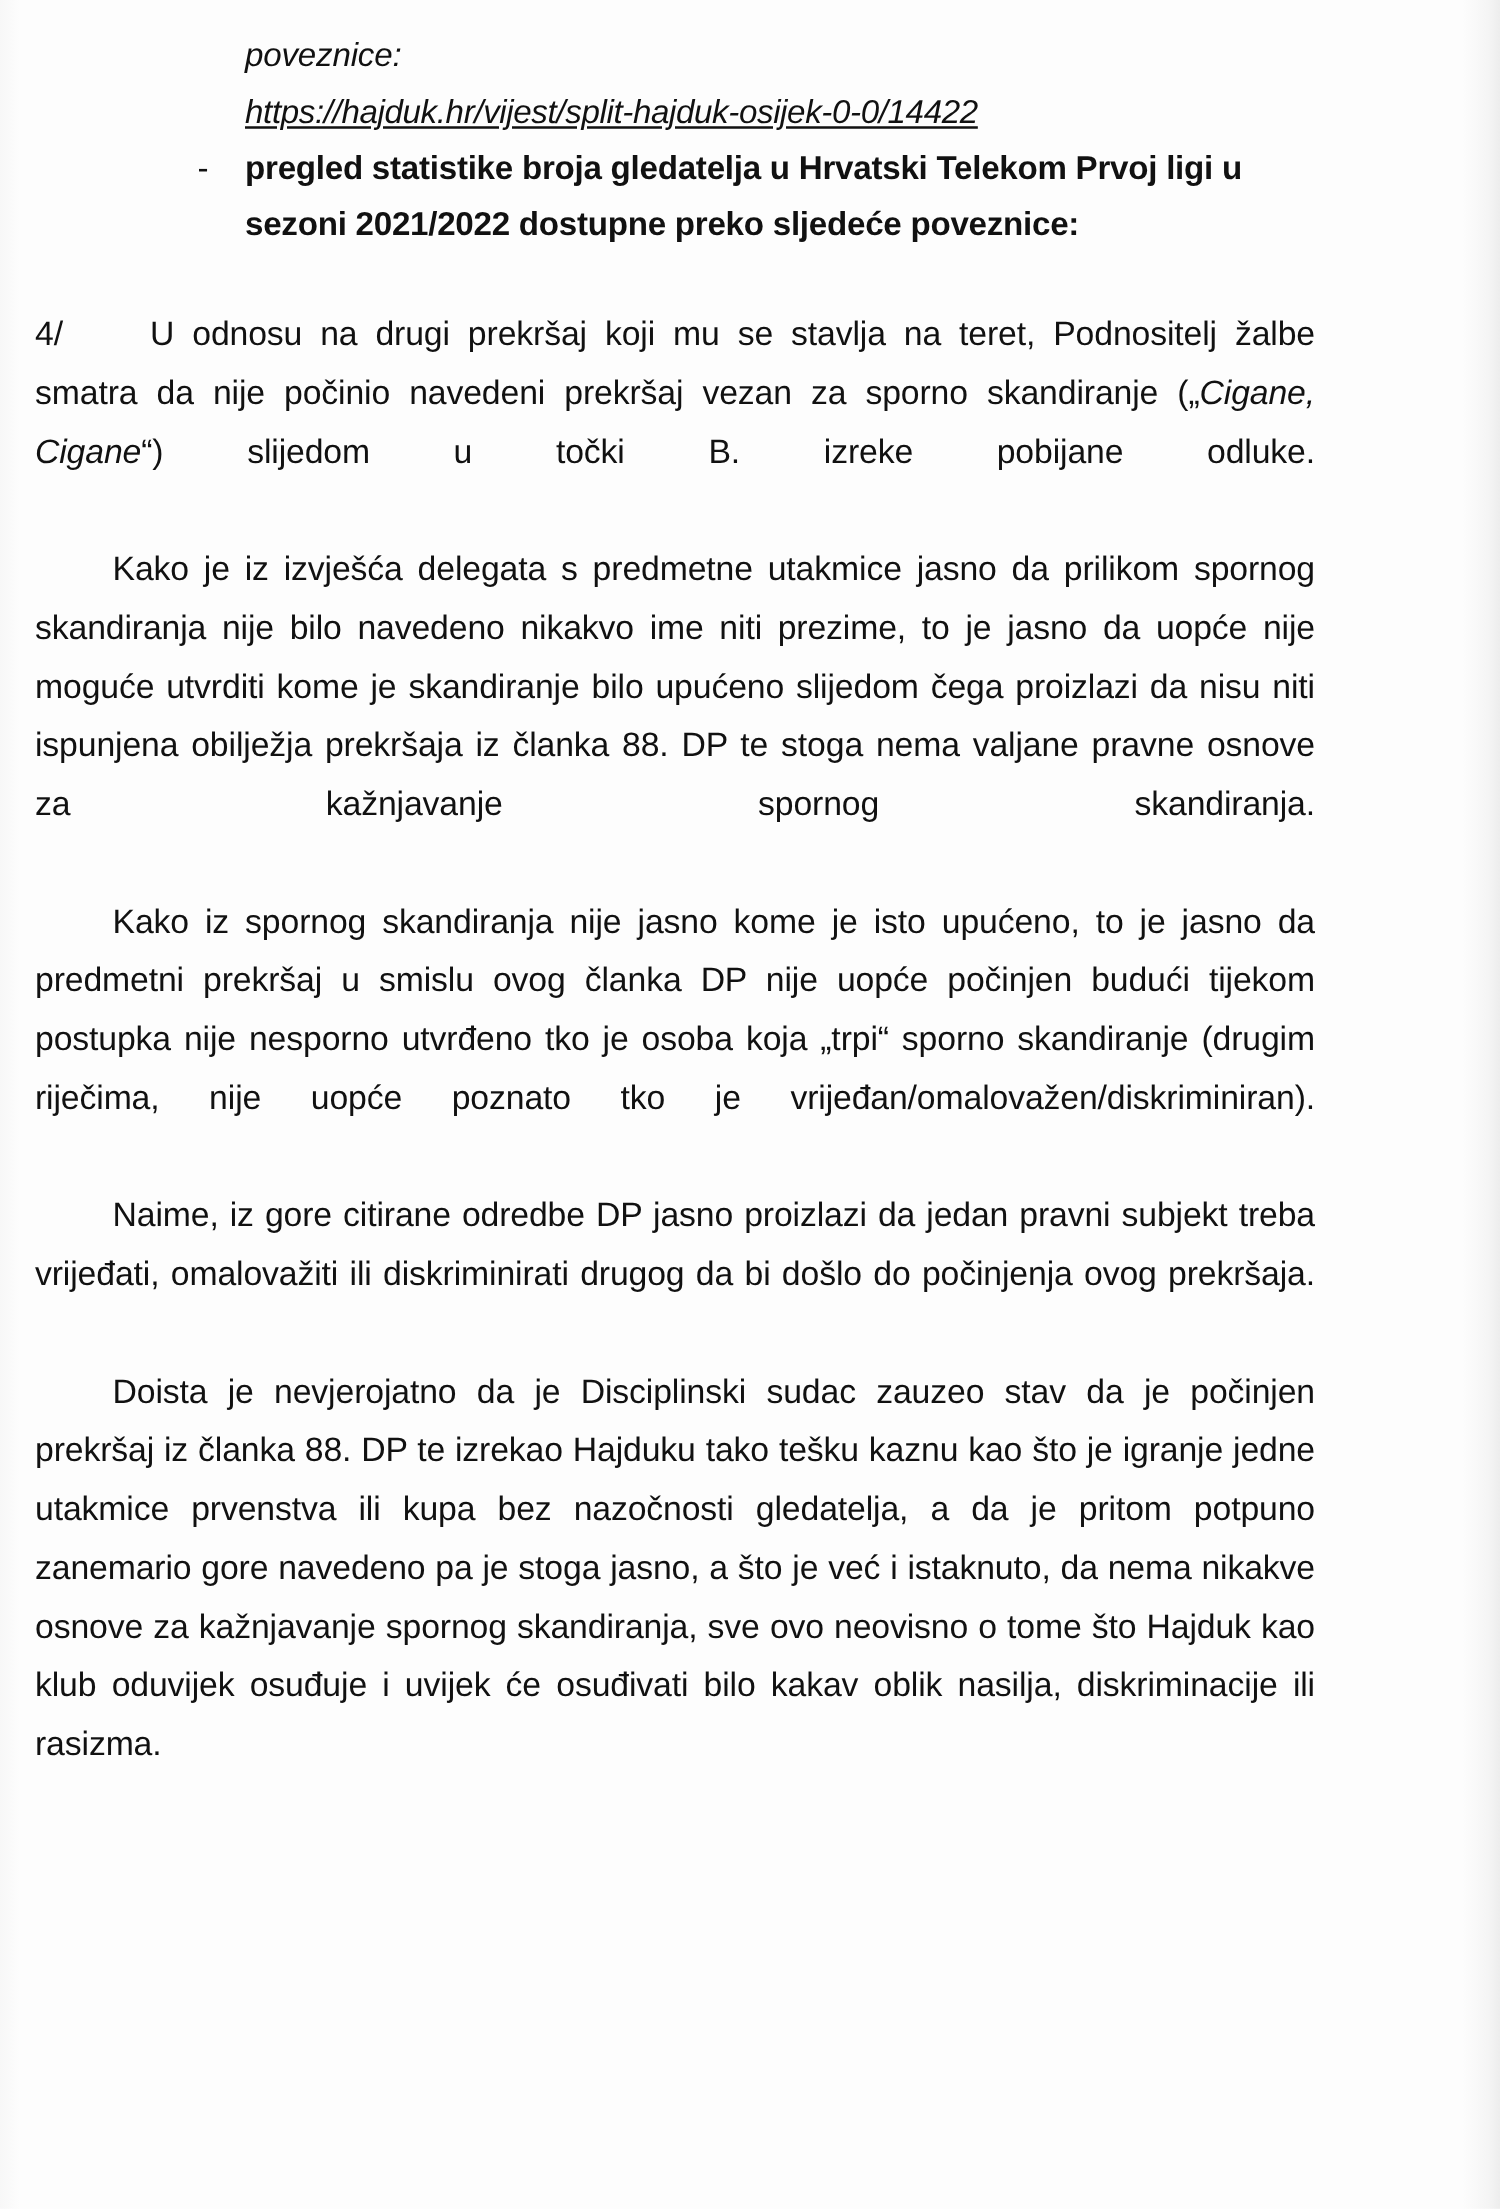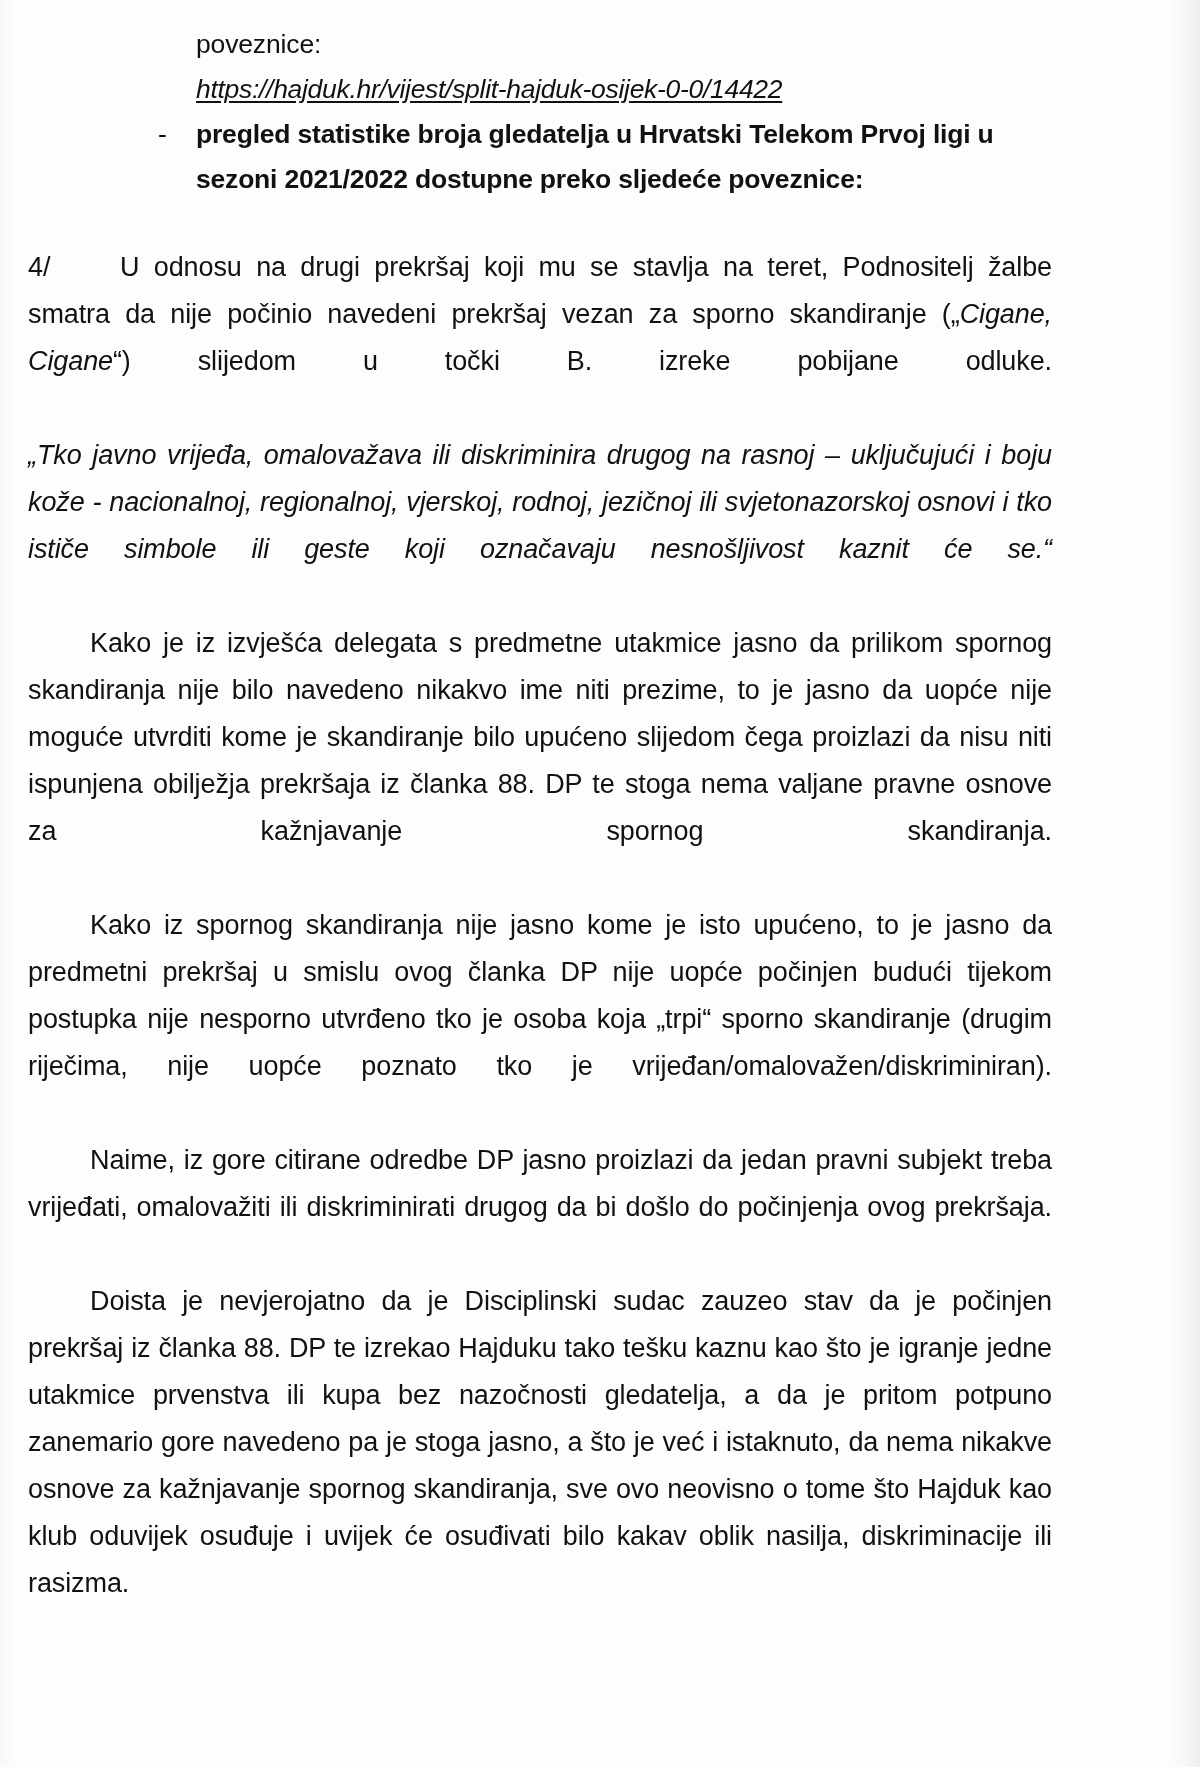--- a/index.html
+++ b/index.html
@@ -49,20 +49,21 @@
   .bullet-block {
     margin: 0 0 0 0;
     padding: 0;
   }
   .bullet-cont {
     font-size: 26.5px;
     line-height: 45px;
     letter-spacing: -0.15px;
     margin-left: 168px;
     white-space: nowrap;
+    font-style: italic;
   }
   .bullet-row {
     display: flex;
     align-items: flex-start;
     margin-left: 130px;
     font-size: 26.5px;
     line-height: 45px;
     letter-spacing: -0.2px;
   }
   .bullet-mark {
@@ -159,21 +160,20 @@
 
   </div>
 
   <div class="body-block">
 
     <p class="para noindent">
       <span class="num-label">4/</span><span>U odnosu na drugi prekršaj koji mu se stavlja na teret, Podnositelj žalbe smatra da nije počinio navedeni prekršaj vezan za sporno skandiranje („</span><span class="ital">Cigane, Cigane</span><span>“) slijedom u točki B. izreke pobijane odluke.</span>
     </p>
 
 
-    <p class="quote-block">„Tko javno vrijeđa, omalovažava ili diskriminira drugog na rasnoj – uključujući i boju kože - nacionalnoj, regionalnoj, vjerskoj, rodnoj, jezičnoj ili svjetonazorskoj osnovi i tko ističe simbole ili geste koji označavaju nesnošljivost kaznit će se.“</p>
 
     <p class="para indent">Kako je iz izvješća delegata s predmetne utakmice jasno da prilikom spornog skandiranja nije bilo navedeno nikakvo ime niti prezime, to je jasno da uopće nije moguće utvrditi kome je skandiranje bilo upućeno slijedom čega proizlazi da nisu niti ispunjena obilježja prekršaja iz članka 88. DP te stoga nema valjane pravne osnove za kažnjavanje spornog skandiranja.</p>
 
     <p class="para indent">Kako iz spornog skandiranja nije jasno kome je isto upućeno, to je jasno da predmetni prekršaj u smislu ovog članka DP nije uopće počinjen budući tijekom postupka nije nesporno utvrđeno tko je osoba koja „trpi“ sporno skandiranje (drugim riječima, nije uopće poznato tko je vrijeđan/omalovažen/diskriminiran).</p>
 
     <p class="para indent">Naime, iz gore citirane odredbe DP jasno proizlazi da jedan pravni subjekt treba vrijeđati, omalovažiti ili diskriminirati drugog da bi došlo do počinjenja ovog prekršaja.</p>
 
     <p class="para indent">Doista je nevjerojatno da je Disciplinski sudac zauzeo stav da je počinjen prekršaj iz članka 88. DP te izrekao Hajduku tako tešku kaznu kao što je igranje jedne utakmice prvenstva ili kupa bez nazočnosti gledatelja, a da je pritom potpuno zanemario gore navedeno pa je stoga jasno, a što je već i istaknuto, da nema nikakve osnove za kažnjavanje spornog skandiranja, sve ovo neovisno o tome što Hajduk kao klub oduvijek osuđuje i uvijek će osuđivati bilo kakav oblik nasilja, diskriminacije ili rasizma.</p>
 
   </div>

